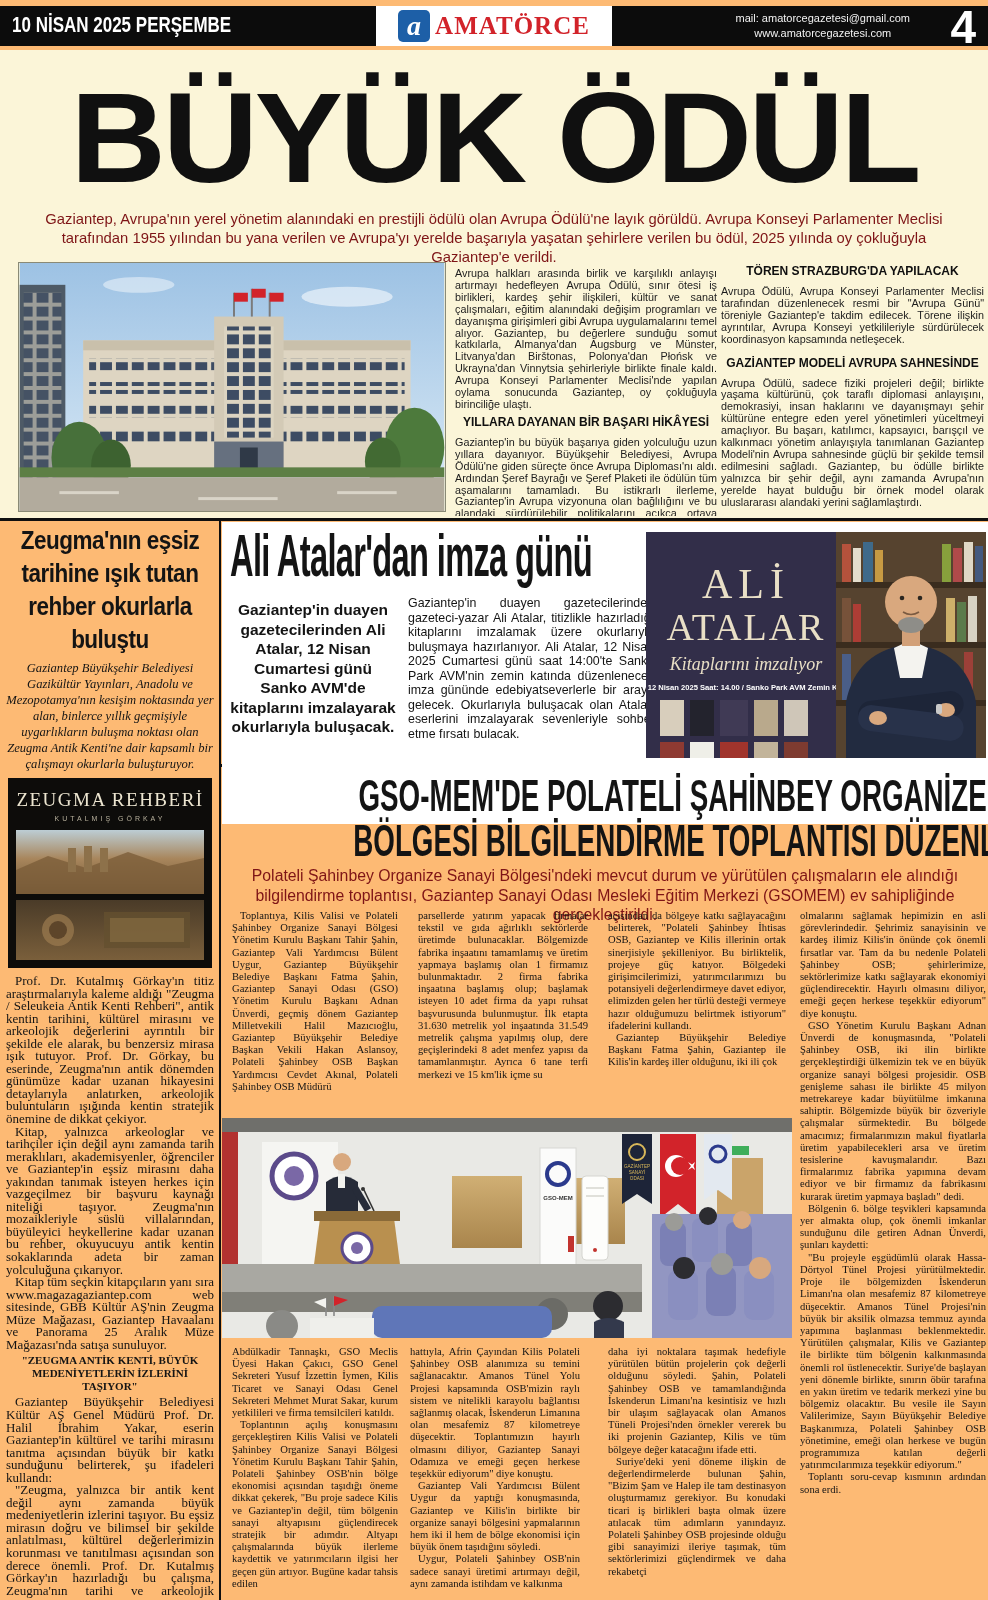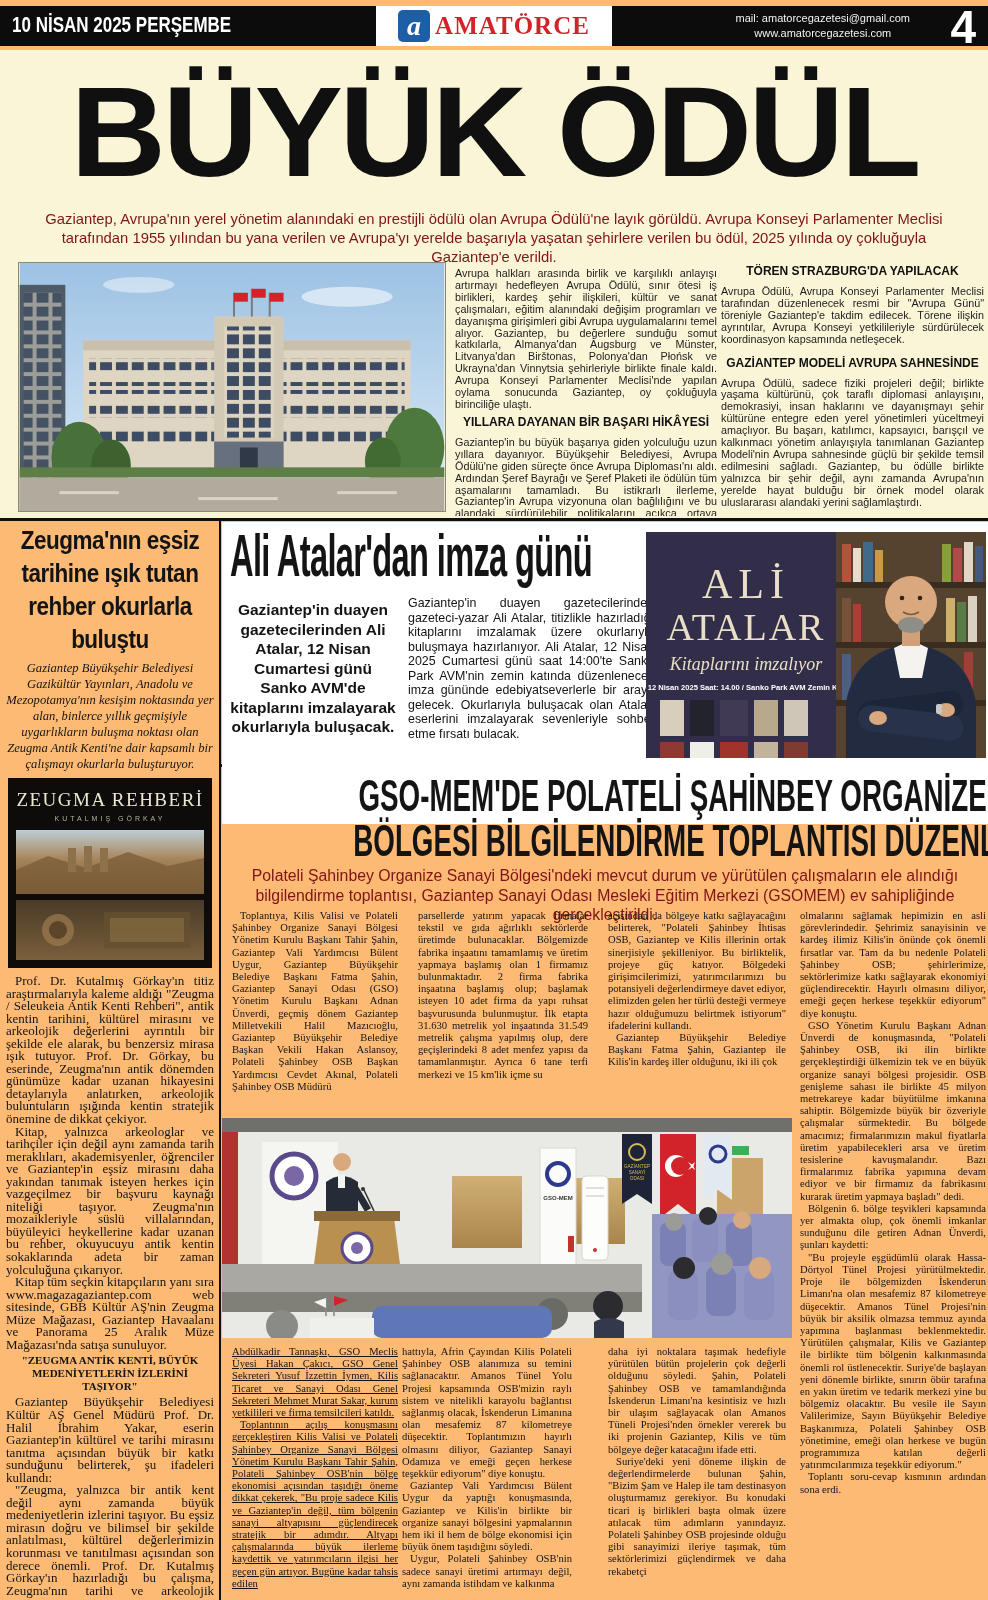--- a/index.html
+++ b/index.html
@@ -20,21 +20,21 @@
   .logo-a{width:32px;height:32px;background:var(--brand-blue);color:#fff;border-radius:5px;
           font-family:"Liberation Serif",serif;font-style:italic;font-weight:bold;font-size:28px;
           display:flex;align-items:center;justify-content:center;}
   .logo-text{color:var(--brand-red);font-family:"Liberation Serif",serif;font-weight:bold;
              font-size:25px;letter-spacing:1px;}
   .tb-contact{position:absolute;right:78px;top:5px;text-align:center;font-size:11px;line-height:15px;color:#f2f2f2;}
   .tb-page{position:absolute;right:12px;top:-6px;font-size:46px;font-weight:bold;color:#fff;}
 
   
   .lead{position:absolute;left:0;top:50px;width:988px;height:468px;background:var(--cream);}
-  .lead-title{position:absolute;left:0;top:13px;width:100%;height:150px;text-align:center;overflow:visible;}
+  .lead-title{position:absolute;left:0;top:19px;width:100%;height:150px;text-align:center;overflow:visible;}
   .lead-title span{display:inline-block;font-weight:bold;font-size:118px;line-height:128px;
                    letter-spacing:-3px;transform:scale(1.12,1.08);transform-origin:center top;color:#101010;}
   .lead-sub{position:absolute;left:3%;top:160px;width:94%;text-align:center;color:var(--accent-red);
             font-size:14.8px;line-height:19px;}
   .lead-photo{position:absolute;left:18px;top:212px;width:428px;height:250px;border:1px solid #8a8a76;}
   .lead-col{position:absolute;top:210px;height:256px;overflow:hidden;}
   .lead-col.c1{left:455px;width:262px;}
   .lead-col.c2{left:721px;width:263px;}
   .lead-col p{font-size:10.8px;line-height:11.9px;text-align:justify;color:#1c1c1c;margin-top:8px;}
   .lead-col h4{font-size:12px;line-height:14px;text-align:center;margin:4px 0 2px;color:#101010;}
@@ -77,22 +77,22 @@
   .gso-body{position:absolute;left:0;top:140px;width:766px;height:690px;}
   .gcol{position:absolute;overflow:hidden;}
   .gcol p{font-family:"Liberation Serif",serif;font-size:10.6px;line-height:12.2px;
           text-align:justify;text-indent:8px;}
   .gcol p.cont{text-indent:0;}
   .c1a{left:10px;top:0;width:166px;height:208px;}
   .c2a{left:196px;top:0;width:170px;height:208px;}
   .c3a{left:386px;top:0;width:178px;height:208px;}
   .c4 {left:578px;top:0;width:186px;height:690px;}
   .gso-photo{position:absolute;left:0;top:208px;width:570px;height:220px;}
-  .c1b{left:10px;top:436px;width:166px;height:254px;text-decoration:underline;}
-  .c2b{left:180px;top:436px;width:170px;height:254px;}
+  .c1b{left:10px;top:436px;width:166px;height:254px;}
+  .c2b{left:188px;top:436px;width:170px;height:254px;}
   .c3b{left:386px;top:436px;width:178px;height:254px;}
   svg text{font-family:"Liberation Sans",sans-serif;}
   svg text.serif{font-family:"Liberation Serif",serif;}
 </style>
 </head>
 <body>
 
 <div class="page">
 
   <header class="topbar">

